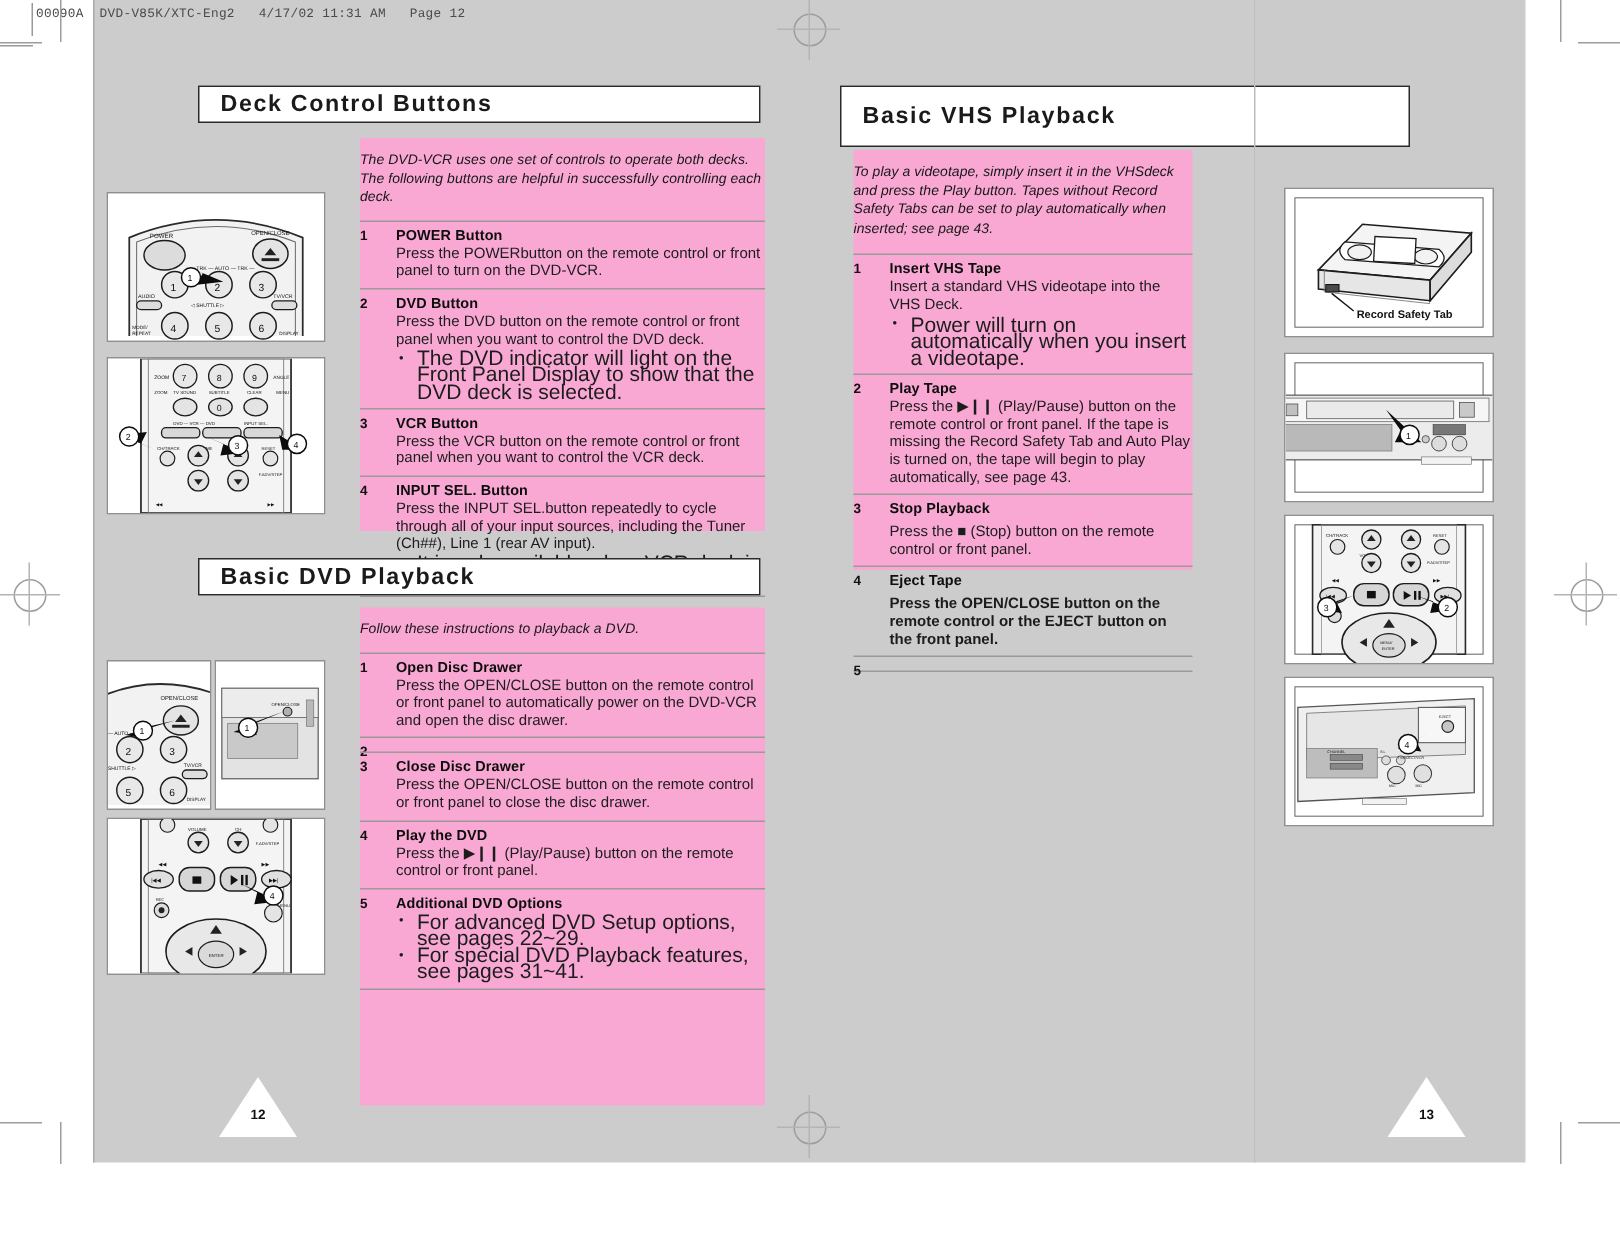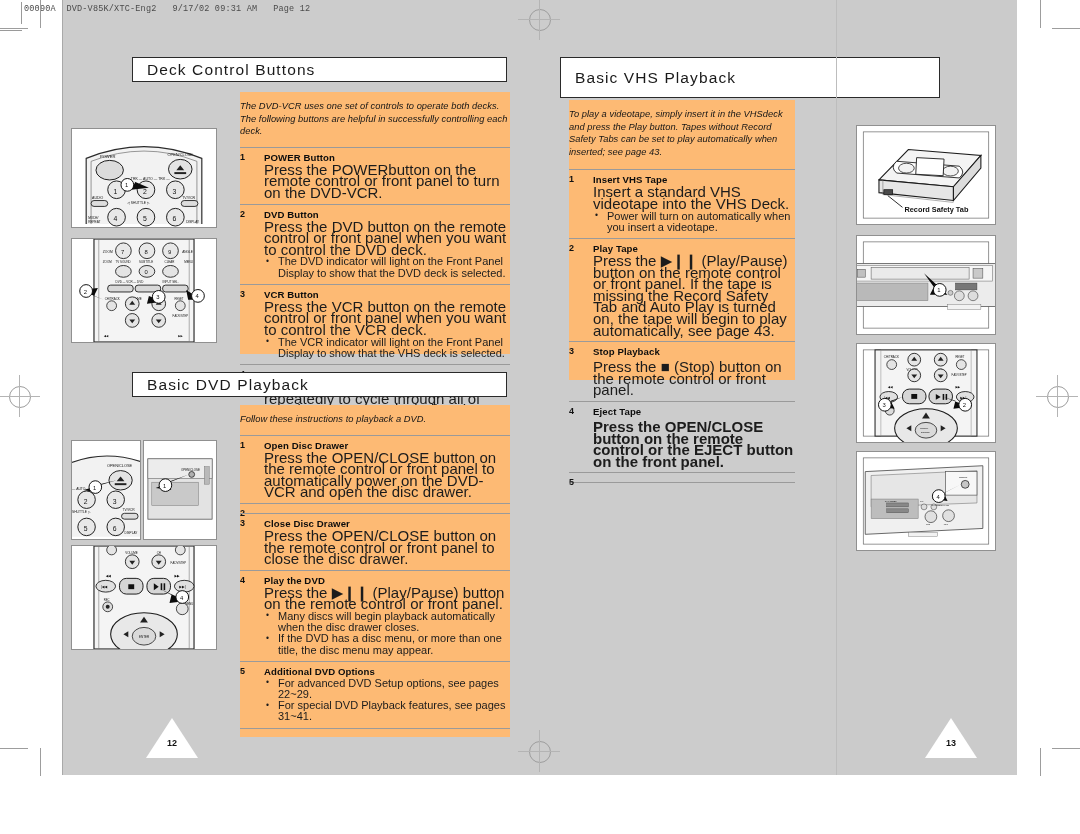--- a/index.html
+++ b/index.html
@@ -112,27 +112,27 @@
     background: #ffffff;
     border: 1px solid #2a2a2a;
     display: flex;
     align-items: center;
   }
   .sect-head .txt {
     font-size: 15.5px;
     letter-spacing: 1.1px;
     color: #1a1a1a;
     padding-left: 14px;
-    font-weight: 400;
+    font-weight: 700;
   }
 
   
   .txt-panel {
     position: absolute;
-    background: #fdba74;
+    background: #f9a8d4;
   }
 
   .intro {
     font-style: italic;
     font-size: 9.3px;
     line-height: 12.6px;
     color: #161616;
     letter-spacing: 0.05px;
   }
 
@@ -158,28 +158,28 @@
   }
   .step-body { margin-left: 24px; }
   .step-title {
     font-size: 9.6px;
     font-weight: bold;
     color: #0d0d0d;
     letter-spacing: 0.1px;
     margin-bottom: 1px;
   }
   .step-text {
-    font-size: 15px;
+    font-size: 10px;
     line-height: 11.6px;
     color: #1c1c1c;
     letter-spacing: 0.01px;
   }
   .bullets { margin-top: 1px; }
   .bullet {
-    font-size: 11px;
+    font-size: 14px;
     line-height: 11.2px;
     color: #1c1c1c;
     padding-left: 14px;
     position: relative;
     margin-top: 0px;
   }
   .bullet::before {
     content: "\2022";
     position: absolute; left: 2px; top: -0.5px;
     font-size: 8.6px;
@@ -216,21 +216,21 @@
 <body>
 
 <div id="page">
 
   <div class="plate"></div>
   <div class="plate-right"></div>
   <div class="trimline"></div>
 
   <div class="slug-rule"></div>
   <div class="slug-rule2"></div>
-  <div class="slug">00090A  DVD-V85K/XTC-Eng2   9/17/02 09:31 AM   Page 12</div>
+  <div class="slug">00090A  DVD-V85K/XTC-Eng2   4/17/02 11:31 AM   Page 12</div>
 
   <div class="reg top">
       <div class="hbar"></div>
     </div>
   <div class="reg bottom">
       <div class="hbar"></div>
     </div>
   <div class="reg left">
       <div class="hbar"></div>
     </div>
@@ -275,23 +275,20 @@
               <div class="bullet">The DVD indicator will light on the Front Panel Display to show that the DVD deck is selected.</div>
             </div>
           </div>
         </div>
 
         <div class="step">
           <div class="step-num">3</div>
           <div class="step-body">
             <div class="step-title">VCR Button</div>
             <div class="step-text">Press the VCR button on the remote control or front panel when you want to control the VCR deck.</div>
-            <div class="bullets">
-              <div class="bullet">The VCR indicator will light on the Front Panel Display to show that the VHS deck is selected.</div>
-            </div>
           </div>
         </div>
 
         <div class="step">
           <div class="step-num">4</div>
           <div class="step-body">
             <div class="step-title">INPUT SEL. Button</div>
             <div class="step-text">Press the INPUT SEL.button repeatedly to cycle through all of your input sources, including the  Tuner (Ch##), Line 1 (rear AV input).</div>
             <div class="bullets">
               <div class="bullet">It is only available when VCR deck is selected.</div>
@@ -424,24 +421,20 @@
             <div class="step-title">Close Disc Drawer</div>
             <div class="step-text">Press the OPEN/CLOSE button on the remote control or front panel to close the disc drawer.</div>
           </div>
         </div>
 
         <div class="step">
           <div class="step-num">4</div>
           <div class="step-body">
             <div class="step-title">Play the DVD</div>
             <div class="step-text">Press the ▶❙❙ (Play/Pause) button on the remote control or front panel.</div>
-            <div class="bullets">
-              <div class="bullet">Many discs will begin playback automatically when the disc drawer closes.</div>
-              <div class="bullet">If the DVD has a disc menu, or more than one title, the disc menu may appear.</div>
-            </div>
           </div>
         </div>
 
         <div class="step">
           <div class="step-num">5</div>
           <div class="step-body">
             <div class="step-title">Additional DVD Options</div>
             <div class="bullets">
               <div class="bullet">For advanced DVD Setup options, see pages 22~29.</div>
               <div class="bullet">For special DVD Playback features, see pages 31~41.</div>

